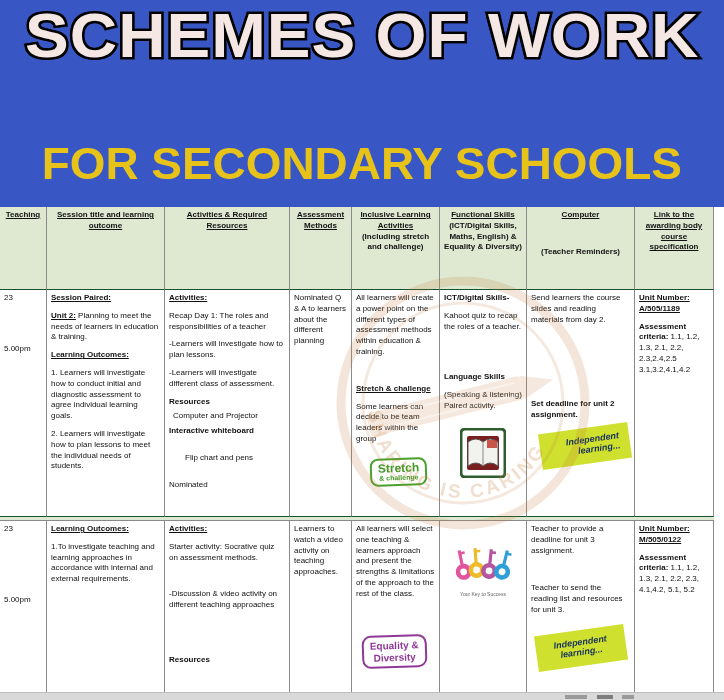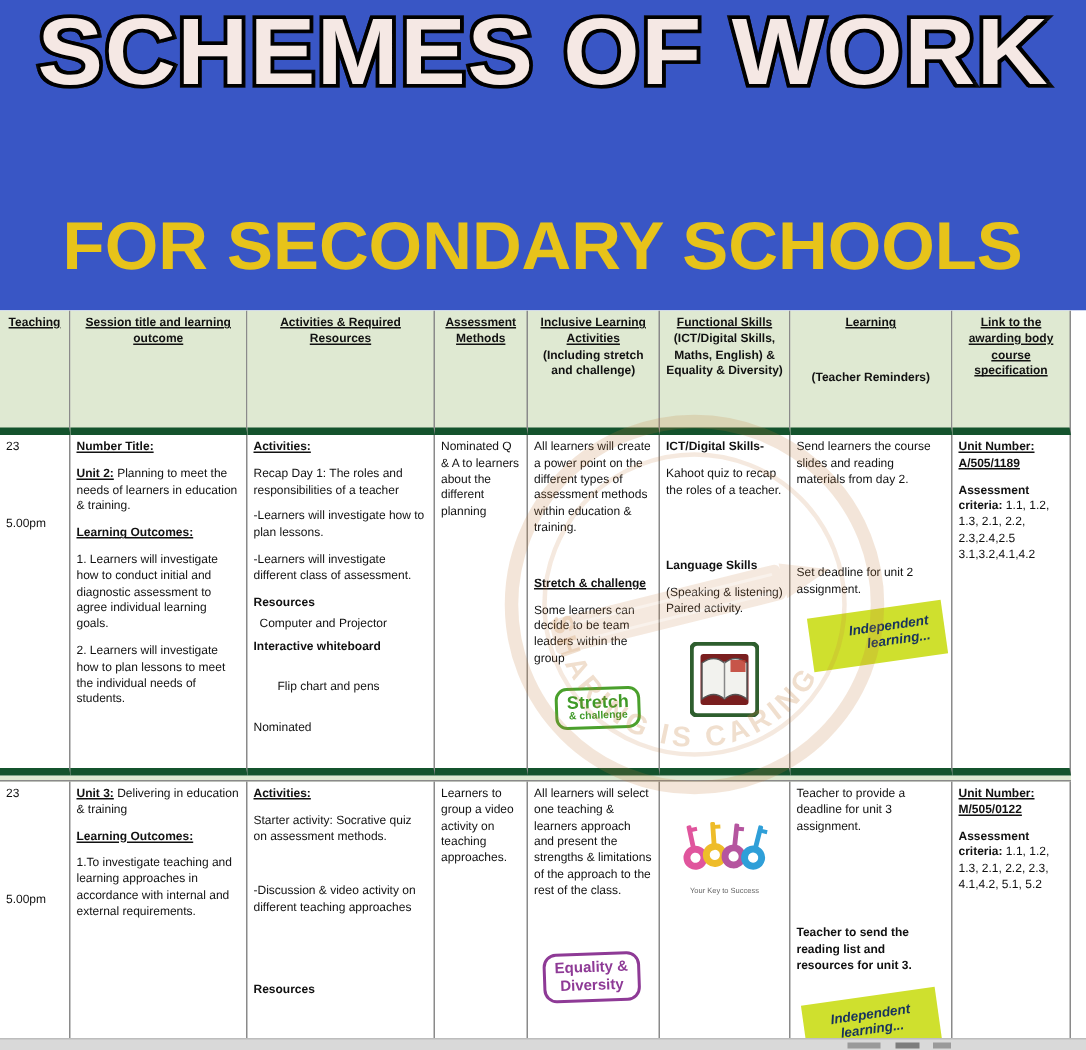--- a/index.html
+++ b/index.html
@@ -25,21 +25,21 @@
   }
   
   .sheet{
     position:absolute;top:207px;left:0;width:714px;height:485px;
     display:grid;background:#fff;
     grid-template-columns:47px 118px 125px 62px 88px 87px 108px 79px;
     grid-template-rows:83px 227px 4px 171px;
     overflow:hidden;
   }
   .cell{
-    border-right:1px solid #8a8a8a;border-bottom:5px solid #14532d;
+    border-right:1px solid #8a8a8a;border-bottom:1px solid #14532d;
     padding:3px 4px;font-size:8px;line-height:1.35;overflow:hidden;position:relative;
   }
   .hcell{
     background:#dfe9d2;font-weight:bold;text-align:center;font-size:8px;
   }
   .hu{text-decoration:underline;}
   .sep{grid-column:1 / span 8;background:#dfe9d2;border-bottom:1px solid #8a8a8a;}
   .r2{border-bottom:none;}
   p{margin:0 0 7px 0;}
   .bu{font-weight:bold;text-decoration:underline;}
@@ -112,31 +112,31 @@
   <div class="cell hcell"><span class="hu">Assessment Methods</span></div>
   <div class="cell hcell">
     <div class="hu">Inclusive Learning Activities</div>
     <div class="gap-sm">(Including stretch and challenge)</div>
   </div>
   <div class="cell hcell">
     <div class="hu">Functional Skills</div>
     <div class="gap-sm">(ICT/Digital Skills, Maths, English) &amp; Equality &amp; Diversity)</div>
   </div>
   <div class="cell hcell">
-    <div class="hu">Learning</div>
+    <div class="hu">Computer</div>
     <div class="gap-md">(Teacher Reminders)</div>
   </div>
   <div class="cell hcell"><span class="hu">Link to the awarding body course specification</span></div>
 
   <div class="cell">
     <p>23</p>
     <p class="gap-lg">5.00pm</p>
   </div>
   <div class="cell">
-    <p><span class="bu">Number Title:</span></p>
+    <p><span class="bu">Session Paired:</span></p>
     <p class="gap-sm"><span class="bu">Unit 2:</span><span> Planning to meet the needs of learners in education &amp; training.</span></p>
     <p class="gap-sm"><span class="bu">Learning Outcomes:</span></p>
     <p>1. Learners will investigate how to conduct initial and diagnostic assessment to agree individual learning goals.</p>
     <p class="gap-sm">2. Learners will investigate how to plan lessons to meet the individual needs of students.</p>
   </div>
   <div class="cell">
     <p><span class="bu">Activities:</span></p>
     <p class="gap-sm">Recap Day 1: The roles and responsibilities of a teacher</p>
     <p class="gap-sm">-Learners will investigate how to plan lessons.</p>
     <p class="gap-sm">-Learners will investigate different class of assessment.</p>
@@ -168,50 +168,49 @@
         <rect x="1" y="1" width="44" height="48" rx="4" fill="#fff" stroke="#2e5e2e" stroke-width="3"></rect>
         <rect x="7" y="8" width="32" height="34" rx="2" fill="#7a1f1f"></rect>
         <path d="M8 14 Q16 8 23 14 Q30 8 38 14 L38 38 Q30 32 23 38 Q16 32 8 38 Z" fill="#f2f2ee" stroke="#555" stroke-width="1"></path>
         <line x1="23" y1="13" x2="23" y2="38" stroke="#888" stroke-width="1"></line>
         <rect x="27" y="12" width="10" height="8" fill="#c0392b" opacity="0.85"></rect>
       </svg>
     </div>
   </div>
   <div class="cell">
     <p>Send learners the course slides and reading materials from day 2.</p>
-    <p class="gap-lg" style="margin-top:52px;">Set deadline for unit 2 assignment.</p>
+    <p class="gap-lg" style="margin-top:74px;font-weight:bold;">Set deadline for unit 2 assignment.</p>
     <div style="text-align:right;margin-top:6px;">
       <span class="indep-badge">Independent learning...</span>
     </div>
   </div>
   <div class="cell">
     <p style="margin-bottom:0;"><span class="bu">Unit Number:</span></p>
     <p><span class="bu">A/505/1189</span></p>
     <p class="gap-sm"><span class="b">Assessment criteria:</span><span> 1.1, 1.2, 1.3, 2.1, 2.2, 2.3,2.4,2.5 3.1,3.2,4.1,4.2</span></p>
   </div>
 
   <div class="sep"></div>
 
   <div class="cell r2">
     <p>23</p>
     <p style="margin-top:60px;">5.00pm</p>
   </div>
   <div class="cell r2">
-    <p><span class="bu">Unit 3:</span><span> Delivering in education &amp; training</span></p>
     <p class="gap-sm"><span class="bu">Learning Outcomes:</span></p>
     <p class="gap-sm">1.To investigate teaching and learning approaches in accordance with internal and external requirements.</p>
   </div>
   <div class="cell r2">
     <p><span class="bu">Activities:</span></p>
     <p class="gap-sm">Starter activity: Socrative quiz on assessment methods.</p>
     <p class="gap-md">-Discussion &amp; video activity on different teaching approaches</p>
     <p class="b" style="margin-top:44px;">Resources</p>
   </div>
   <div class="cell r2">
-    <p>Learners to group a video activity on teaching approaches.</p>
+    <p>Learners to watch a video activity on teaching approaches.</p>
   </div>
   <div class="cell r2">
     <p>All learners will select one teaching &amp; learners approach and present the strengths &amp; limitations of the approach to the rest of the class.</p>
     <div class="eq-badge" style="margin-top:28px;">
       <div>Equality &amp;</div>
       <div>Diversity</div>
     </div>
   </div>
   <div class="cell r2">
     <div class="keys-wrap">
@@ -239,21 +238,21 @@
             <circle cx="52" cy="24" r="3.4" fill="#fff"></circle>
           <rect x="50.4" y="2" width="3.2" height="16" rx="1" fill="#2f9fd8"></rect>
           <rect x="53" y="4" width="4" height="2.6" fill="#2f9fd8"></rect>
         </g>
       </svg>
       <div class="keys-caption">Your Key to Success</div>
     </div>
   </div>
   <div class="cell r2">
     <p>Teacher to provide a deadline for unit 3 assignment.</p>
-    <p style="margin-top:61px;font-weight:bold;">Teacher to send the reading list and resources for unit 3.</p>
+    <p style="margin-top:27px;">Teacher to send the reading list and resources for unit 3.</p>
     <div style="text-align:center;margin-top:14px;">
       <span class="indep-badge">Independent learning...</span>
     </div>
   </div>
   <div class="cell r2">
     <p style="margin-bottom:0;"><span class="bu">Unit Number:</span></p>
     <p><span class="bu">M/505/0122</span></p>
     <p class="gap-sm"><span class="b">Assessment criteria:</span><span> 1.1, 1.2, 1.3, 2.1, 2.2, 2.3, 4.1,4.2, 5.1, 5.2</span></p>
   </div>
 </div>

